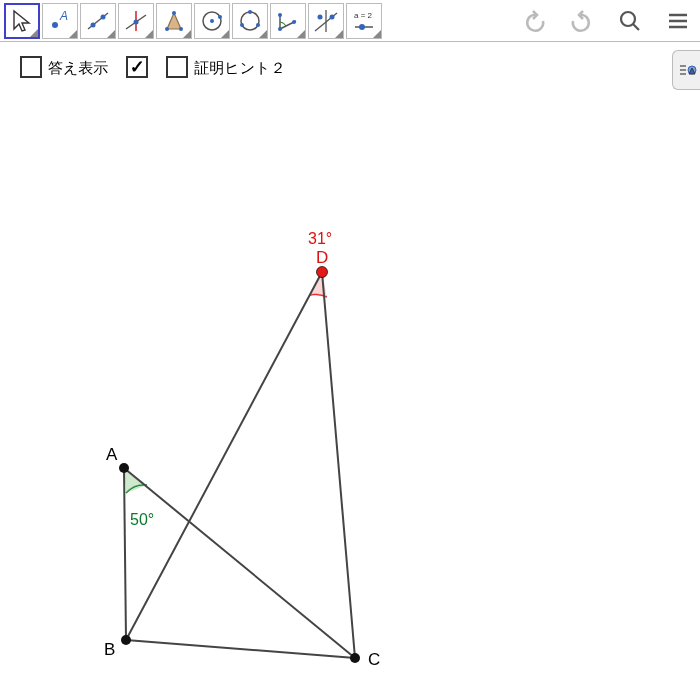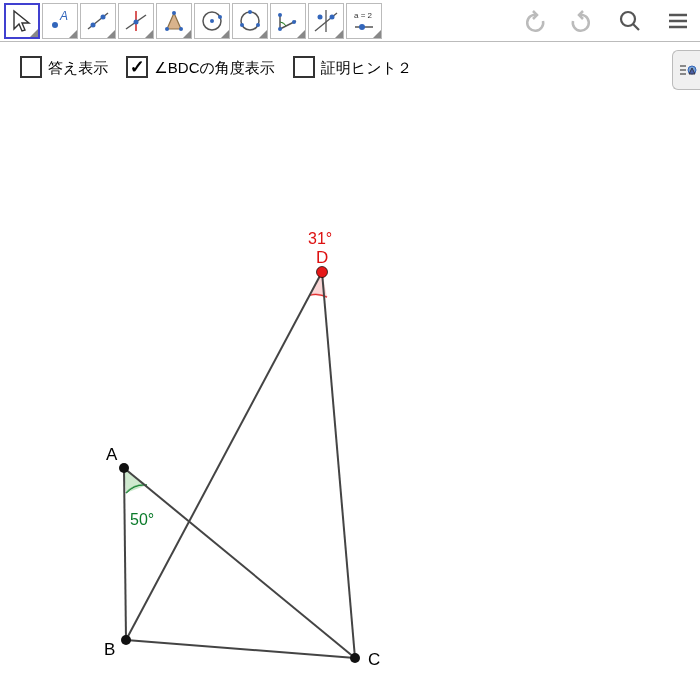--- a/index.html
+++ b/index.html
@@ -143,21 +143,20 @@
   </div>
 </div>
 
 <div class="checkbox-row">
   <div class="check-item">
     <div class="check-box"></div>
     <span>答え表示</span>
   </div>
   <div class="check-item">
     <div class="check-box checked"></div>
-    <span>∠BDCの角度表示</span>
   </div>
   <div class="check-item">
     <div class="check-box"></div>
     <span>証明ヒント２</span>
   </div>
 </div>
 
 <div class="side-tab">
   <svg width="20" height="20" viewBox="0 0 20 20">
     <path d="M3 6 L9 6 M3 10 L9 10 M3 14 L9 14" stroke="#666" stroke-width="1.5"></path>

